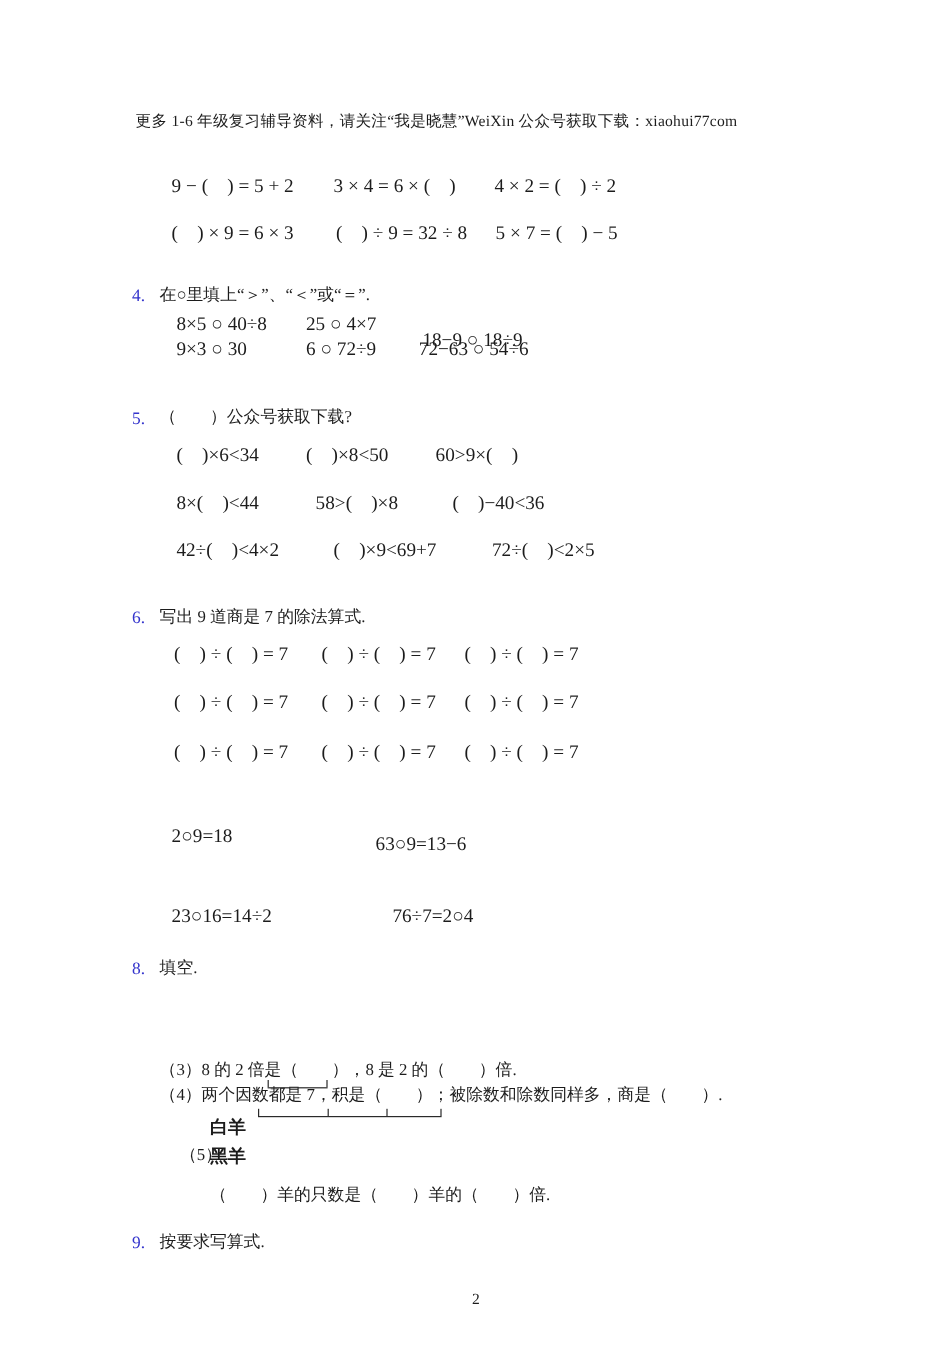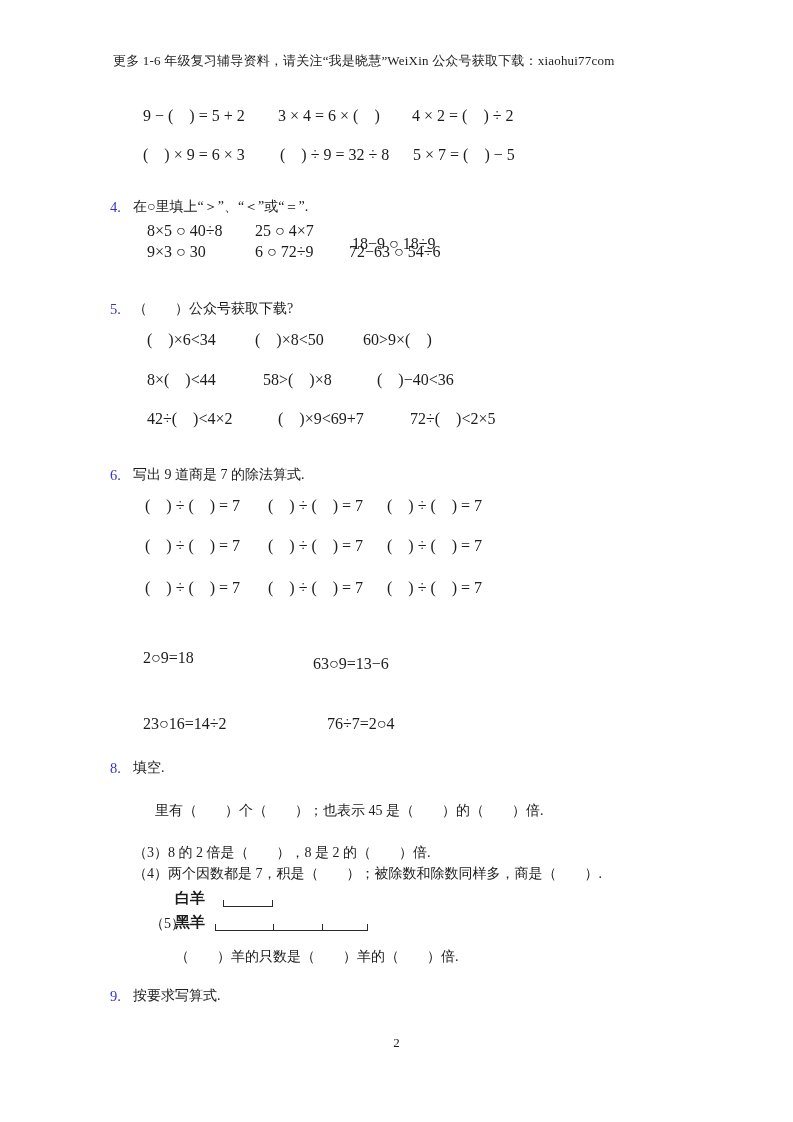--- a/index.html
+++ b/index.html
@@ -1,26 +1,26 @@
 <!DOCTYPE html>
 <html><head>
 <meta charset="utf-8">
 <style>
   html,body{margin:0;padding:0;background:#ffffff;}
   .page{
     position:relative;width:793px;height:1122px;background:#ffffff;
     font-family:"Liberation Serif","DejaVu Serif","DejaVu Sans",serif;
     color:#1c1c1c;overflow:hidden;
   }
-  .abs{position:absolute;white-space:pre;line-height:1.2;}
+  .abs{position:absolute;white-space:pre;line-height:1.2;margin-top:40px;}
   .hdr{font-size:13px;letter-spacing:.2px;}
   .eq{font-size:16px;}
   .cn{font-size:14px;}
   .num{font-size:14.5px;color:#3333cc;}
-  .sheep{font-size:15px;font-weight:bold;font-family:Liberation Mono, monospace;}
+  .sheep{font-size:15px;font-weight:bold;font-family:Liberation Sans, sans-serif;}
   .line{position:absolute;height:1px;background:#2a2a2a;}
   .tick{position:absolute;width:1px;height:6px;background:#2a2a2a;}
   .pgnum{font-size:13px;left:0;width:793px;text-align:center;}
 </style>
 </head>
 <body>
 
 <div class="page">
 
   <div class="abs hdr" style="left:113px;top:53px">更多 1-6 年级复习辅导资料，请关注“我是晓慧”WeiXin 公众号获取下载：xiaohui77com</div>
@@ -65,21 +65,20 @@
   <span class="abs eq" style="left:268px;top:578px">(    ) ÷ (    ) = 7</span>
   <span class="abs eq" style="left:387px;top:578px">(    ) ÷ (    ) = 7</span>
 
   <span class="abs eq" style="left:143px;top:648px">2○9=18</span>
   <span class="abs eq" style="left:313px;top:654px">63○9=13−6</span>
   <span class="abs eq" style="left:143px;top:714px">23○16=14÷2</span>
   <span class="abs eq" style="left:327px;top:714px">76÷7=2○4</span>
 
   <span class="abs num" style="left:110px;top:760px">8.</span>
   <span class="abs cn" style="left:133px;top:760px">填空.</span>
-  <span class="abs cn" style="left:155px;top:803px">里有（　　）个（　　）；也表示 45 是（　　）的（　　）倍.</span>
   <span class="abs cn" style="left:133px;top:845px">（3）8 的 2 倍是（　　），8 是 2 的（　　）倍.</span>
   <span class="abs cn" style="left:133px;top:866px">（4）两个因数都是 7，积是（　　）；被除数和除数同样多，商是（　　）.</span>
 
   <span class="abs sheep" style="left:175px;top:891px">白羊</span>
   <div class="line" style="left:223px;top:906px;width:50px"></div>
   <div class="tick" style="left:223px;top:900px"></div>
   <div class="tick" style="left:272px;top:900px"></div>
 
   <span class="abs cn" style="left:150px;top:916px">（5）</span>
   <span class="abs sheep" style="left:175px;top:915px">黑羊</span>

